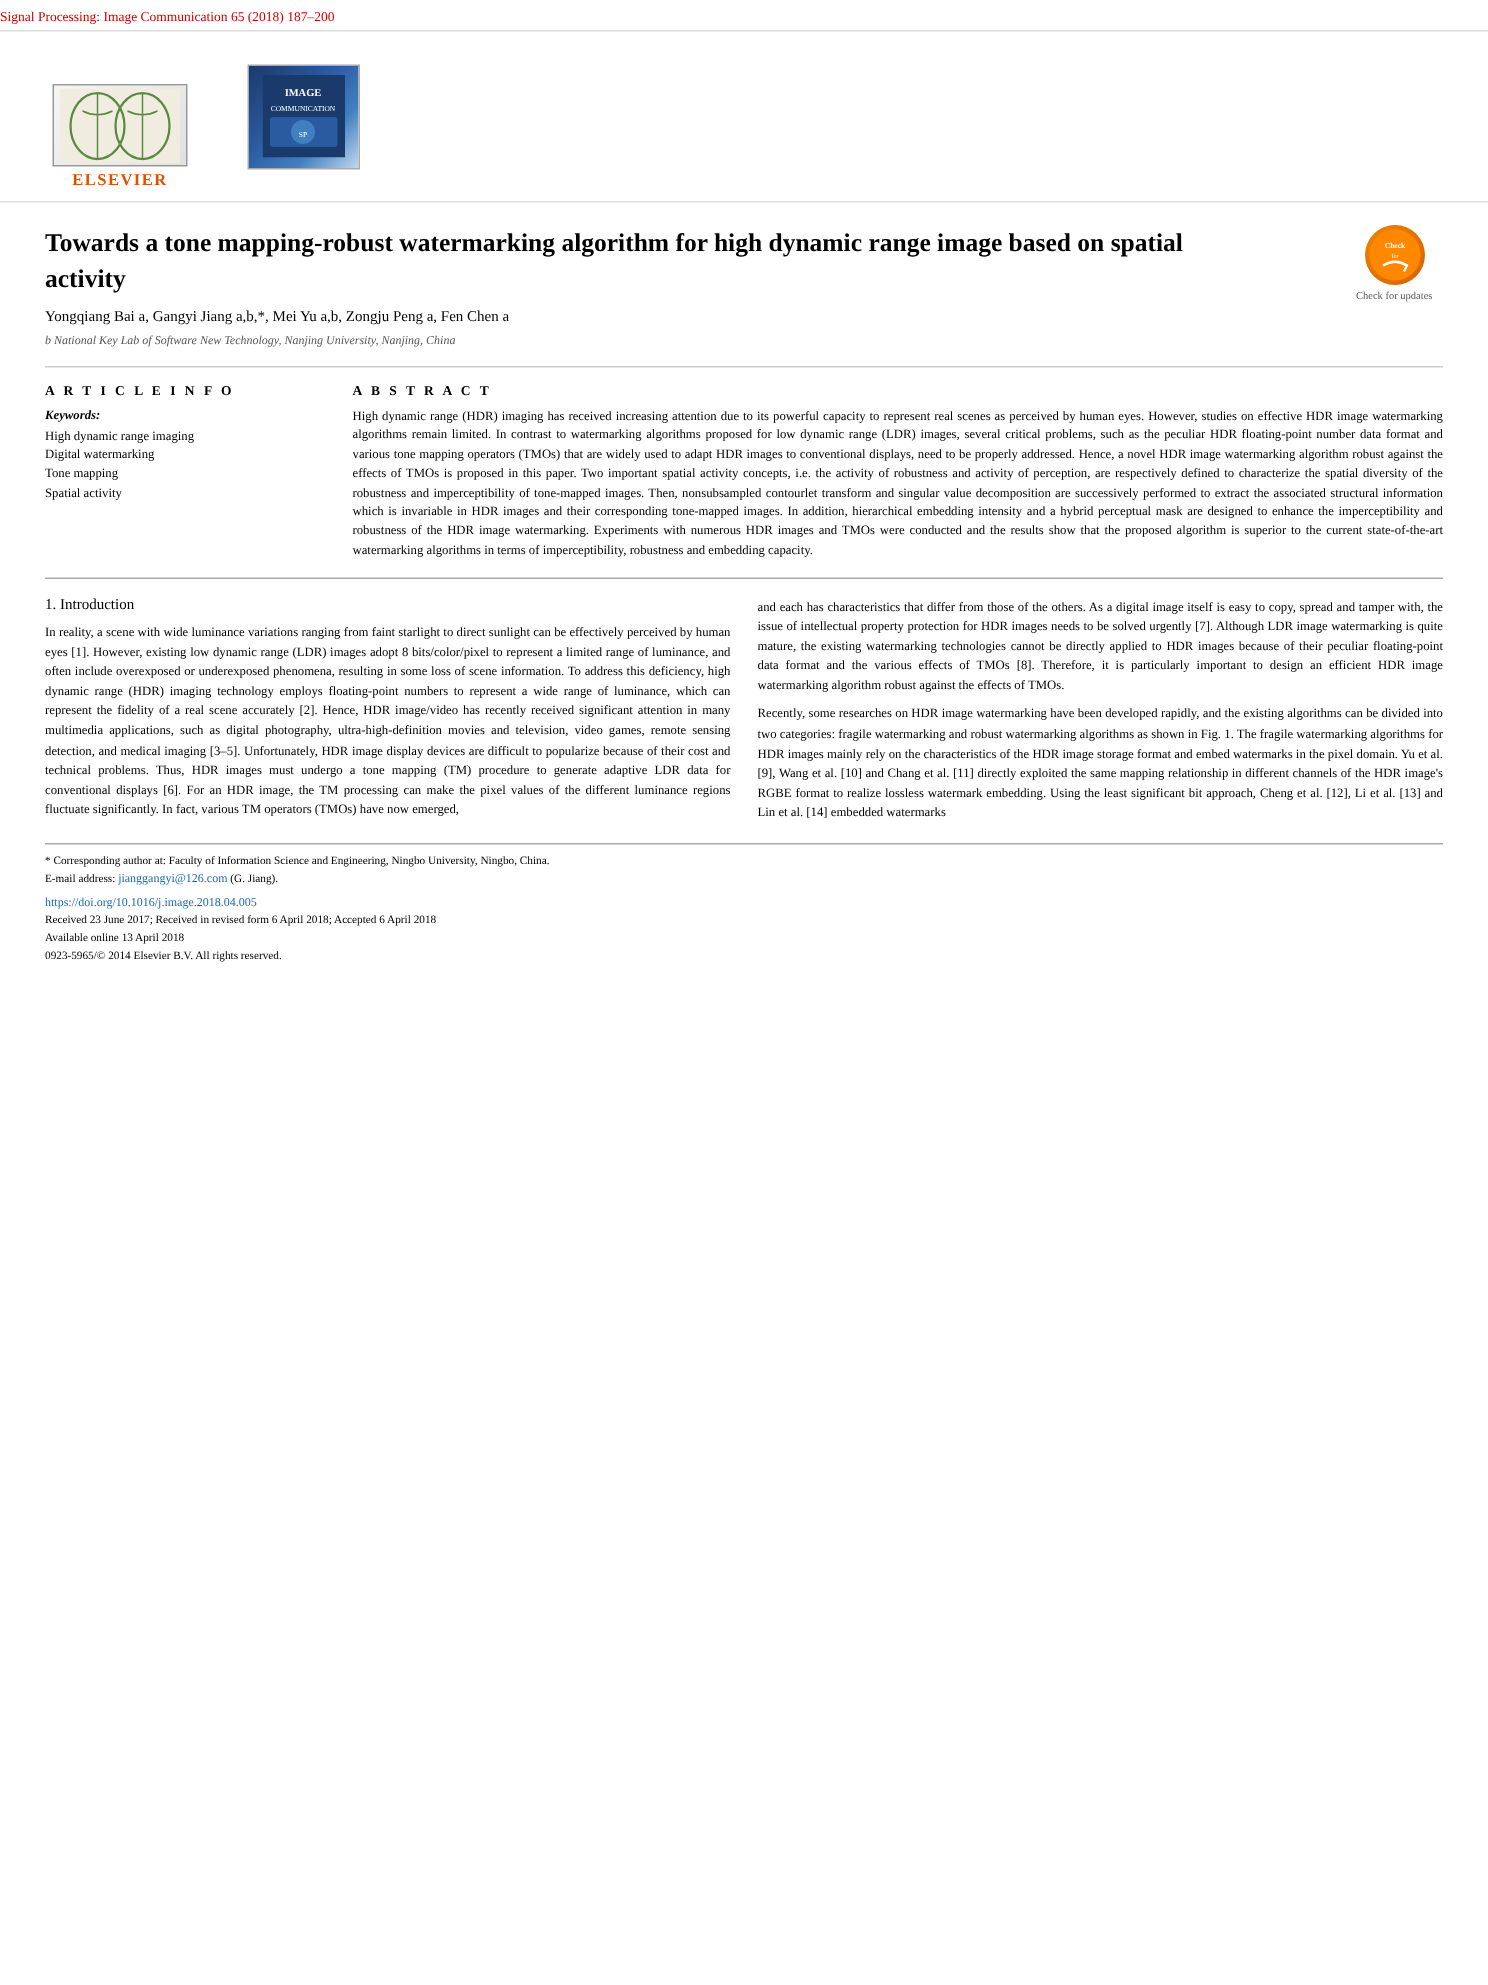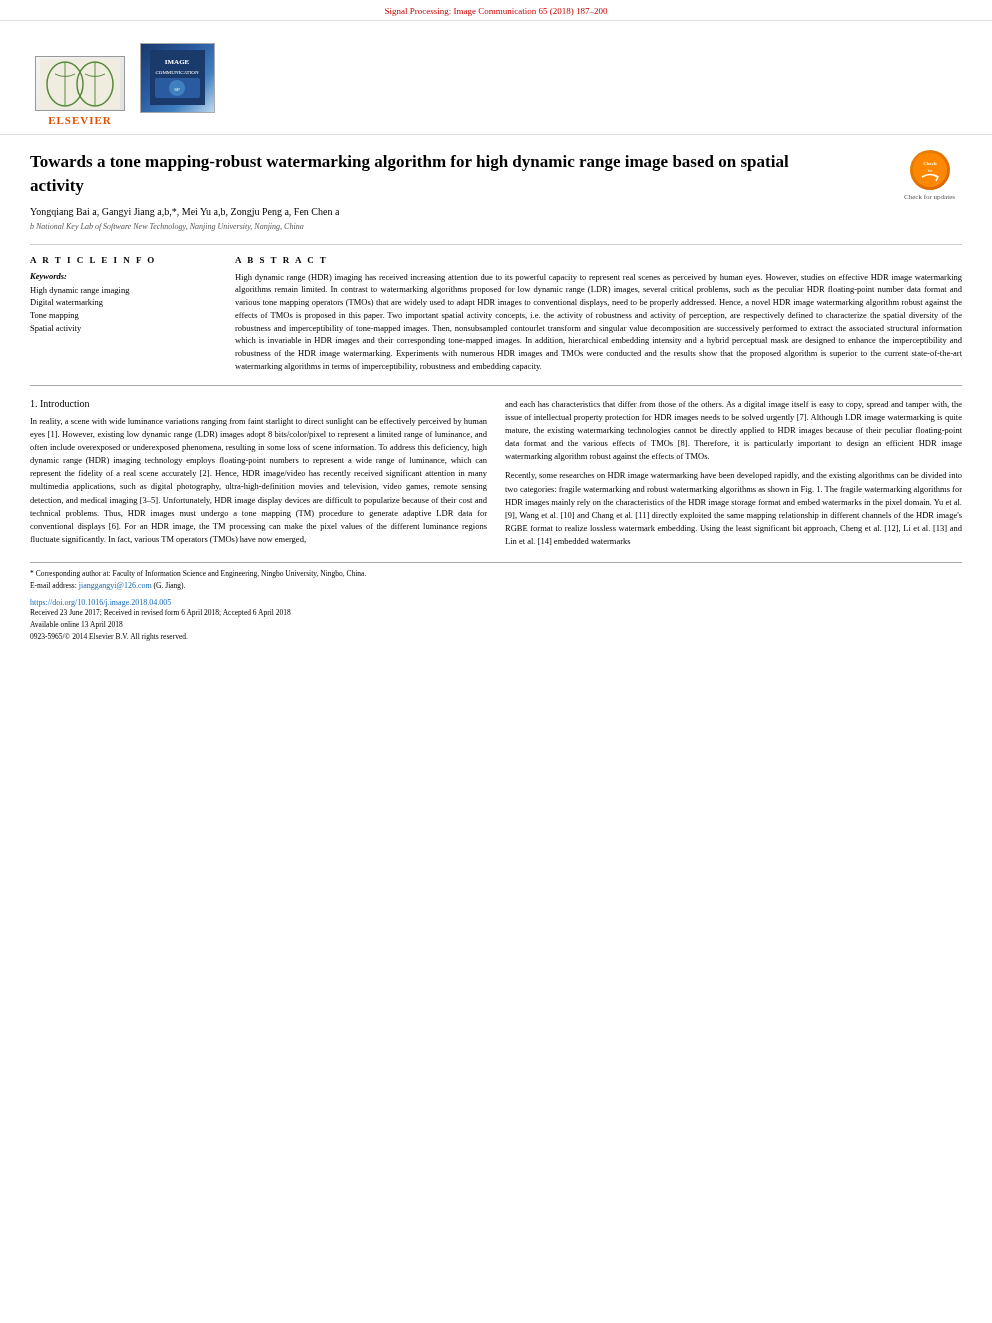--- a/index.html
+++ b/index.html
@@ -5,21 +5,21 @@
     * { box-sizing: border-box; margin: 0; padding: 0; }
     body {
       background: #fff;
       font-family: 'Times New Roman', Times, serif;
       font-size: 9.5px;
       color: #000;
       width: 992px;
       min-height: 1323px;
     }
     .top-bar {
-      text-align: center;
+      text-align: left;
       padding: 6px 0 4px;
       font-size: 9px;
       color: #c00;
       border-bottom: 1px solid #ddd;
     }
     .journal-header {
       display: flex;
       align-items: center;
       padding: 8px 20px;
       border-bottom: 1px solid #ddd;
@@ -79,21 +79,21 @@
     }
     .header-homepage a {
       color: #1a6ab5;
       text-decoration: none;
     }
     .header-right {
       width: 100px;
       flex-shrink: 0;
       display: flex;
       align-items: center;
-      justify-content: flex-start;
+      justify-content: flex-end;
     }
     .journal-logo-box {
       width: 75px;
       height: 70px;
       background: linear-gradient(135deg, #1a3a6b 0%, #2a5aa0 40%, #4080c0 70%, #c0d8f0 100%);
       display: flex;
       flex-direction: column;
       align-items: center;
       justify-content: center;
       color: #fff;

